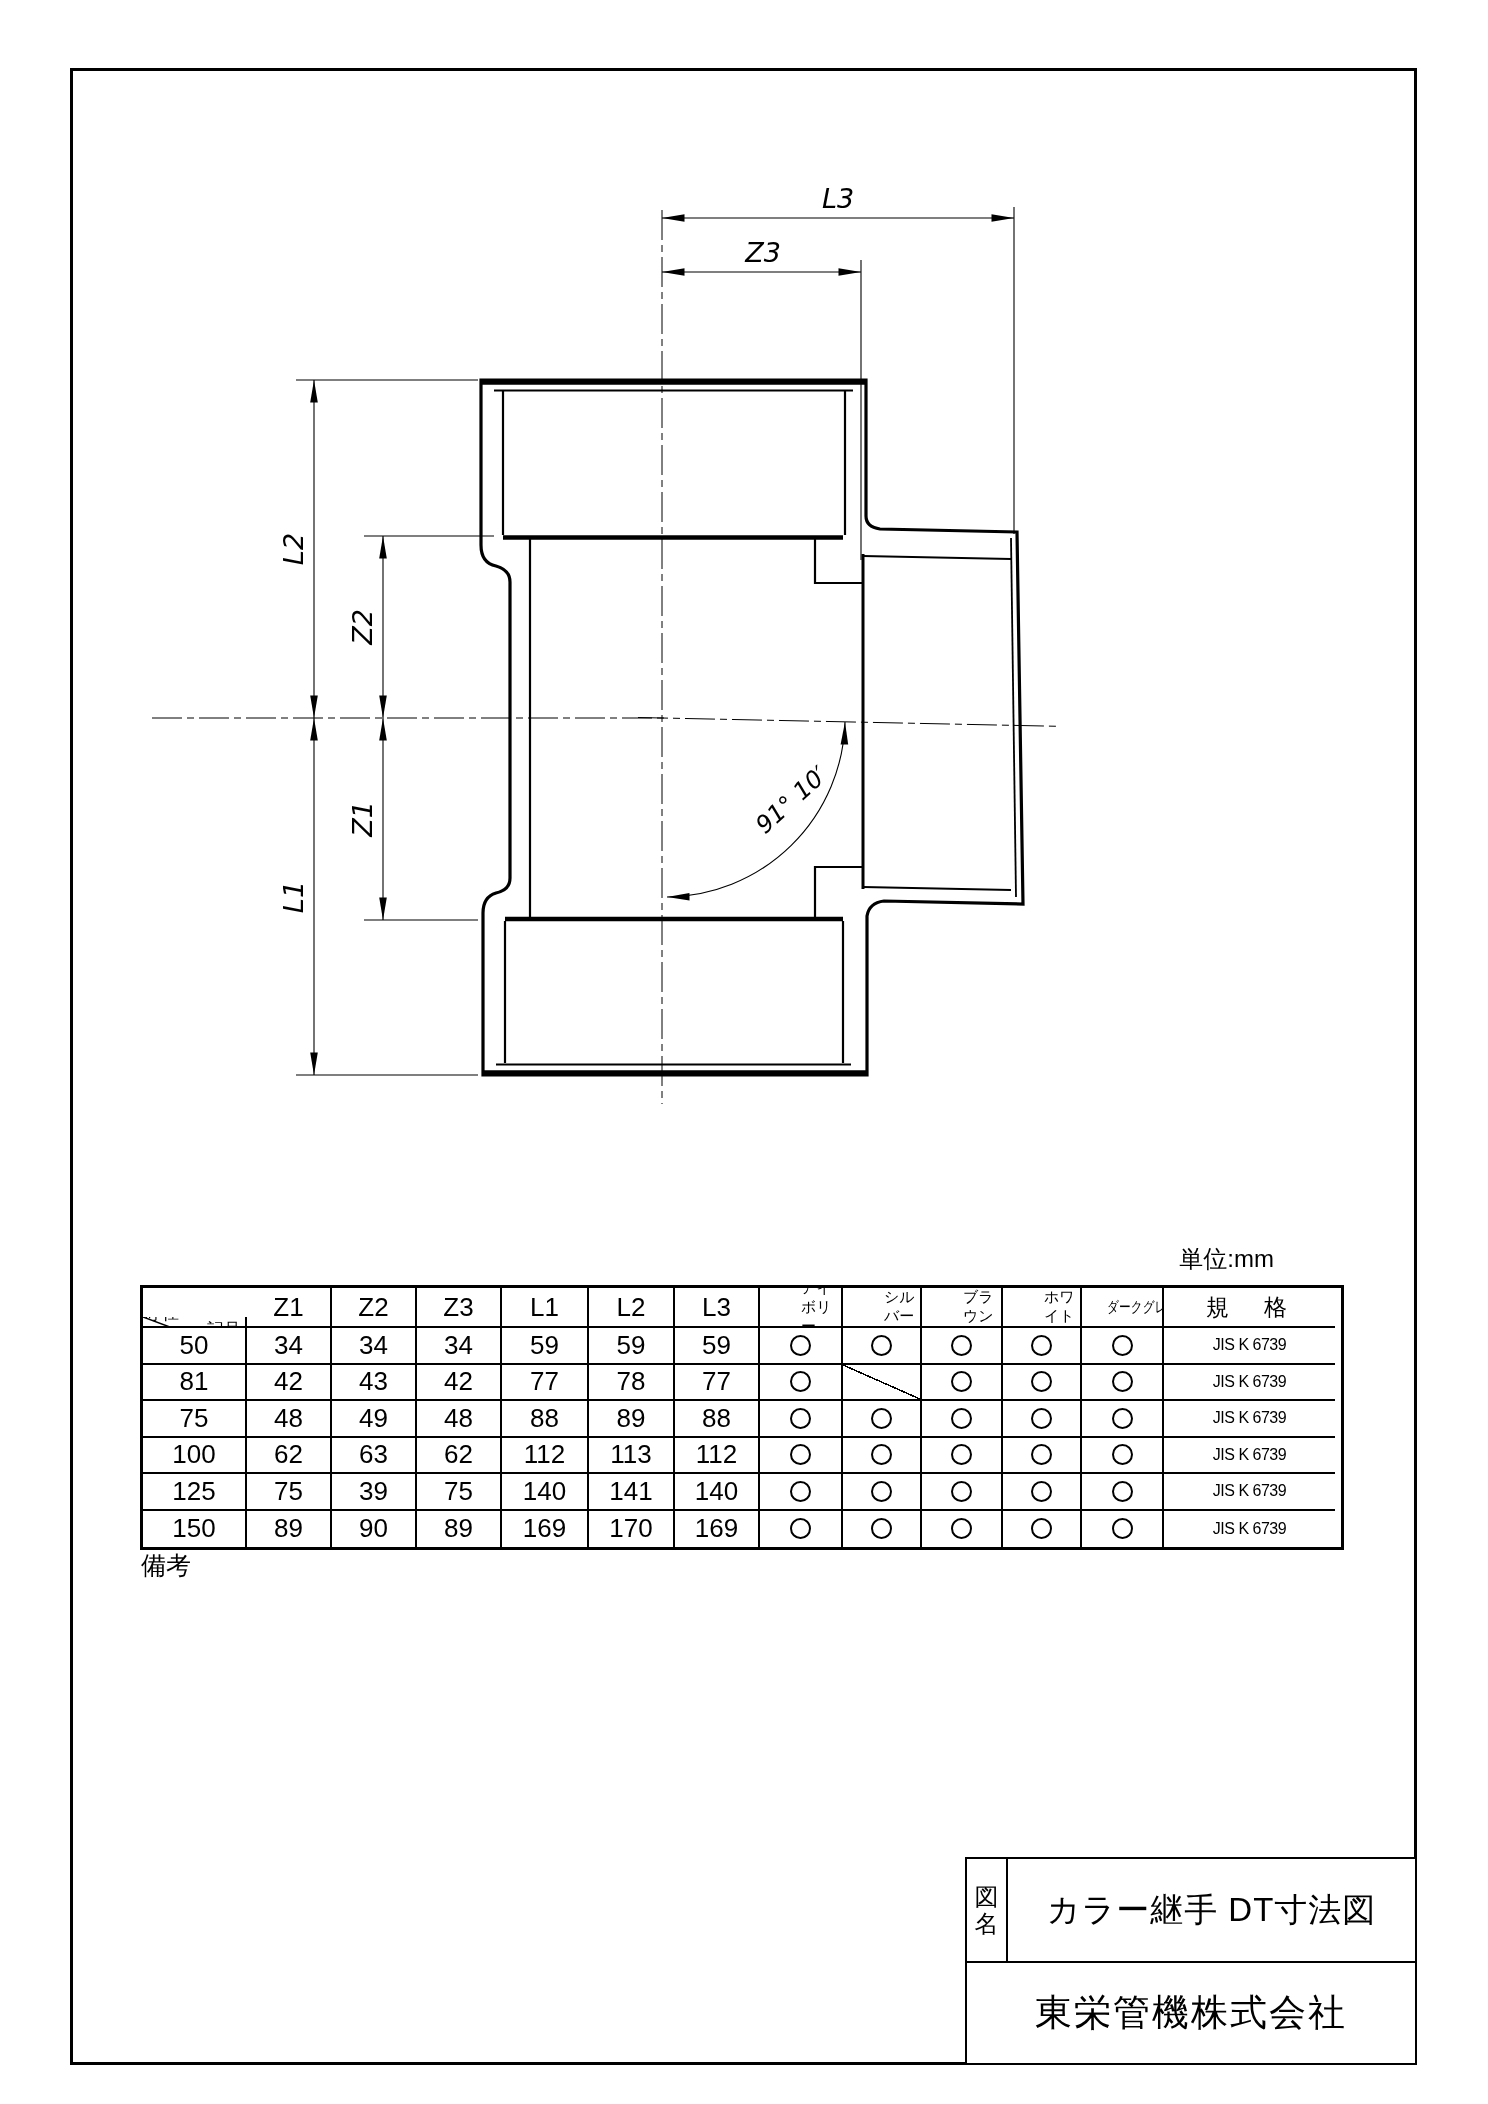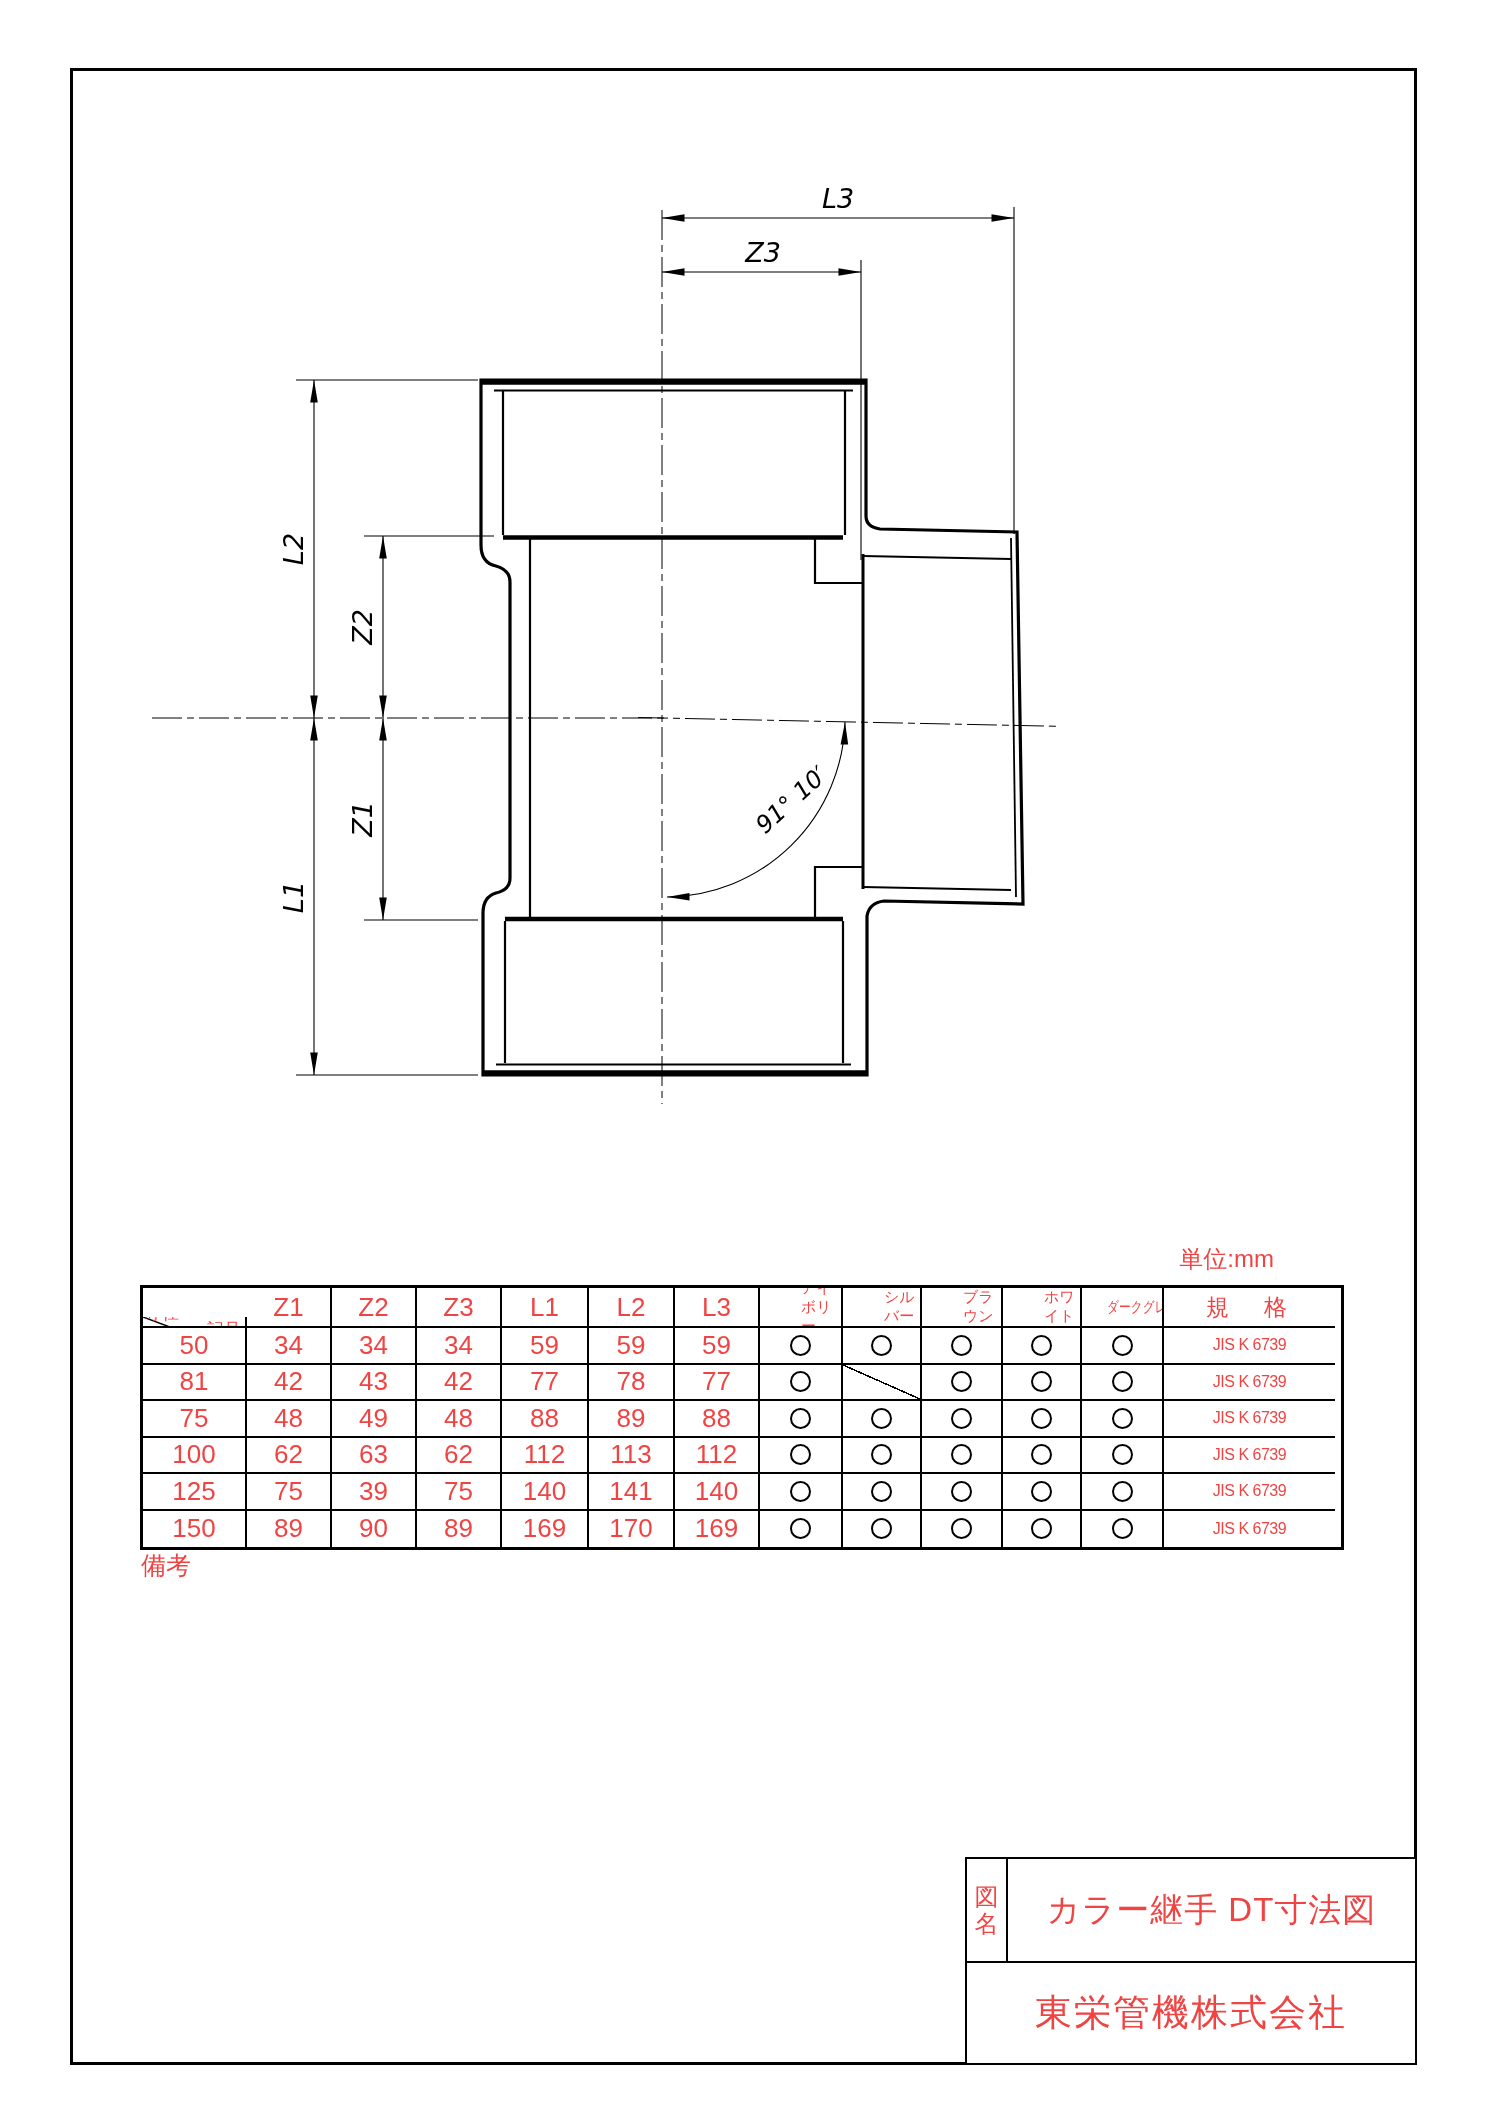--- a/index.html
+++ b/index.html
@@ -1,17 +1,17 @@
 <!DOCTYPE html>
 <html><head>
 <meta charset="utf-8">
 <style>
   html,body{margin:0;padding:0;background:#fff;}
   .sheet{position:relative;width:1488px;height:2104px;background:#fff;
-         font-family:"Liberation Sans",sans-serif;color:#ef4444;overflow:hidden;}
+         font-family:"Liberation Sans",sans-serif;color:#000000;overflow:hidden;}
   .frame{position:absolute;left:70px;top:68px;width:1347px;height:1997px;
          border:3px solid #000;box-sizing:border-box;}
   svg text{fill:#000;}
   .dwg{position:absolute;left:0;top:0;}
 
   
   .unit{position:absolute;top:1243px;left:1074px;width:200px;text-align:right;
         font-size:24px;letter-spacing:0px;}
 
   

